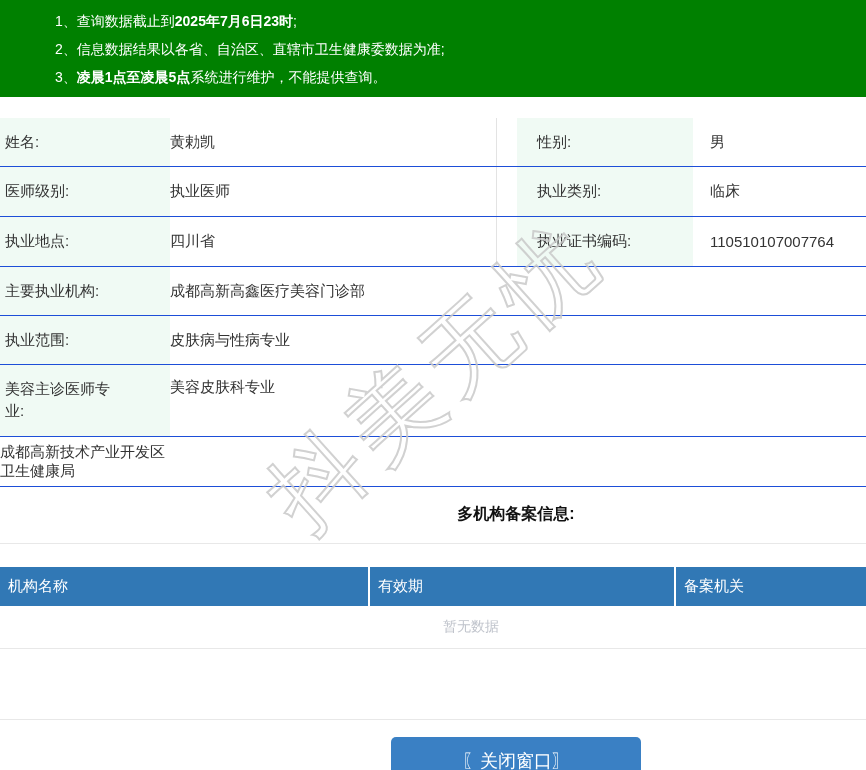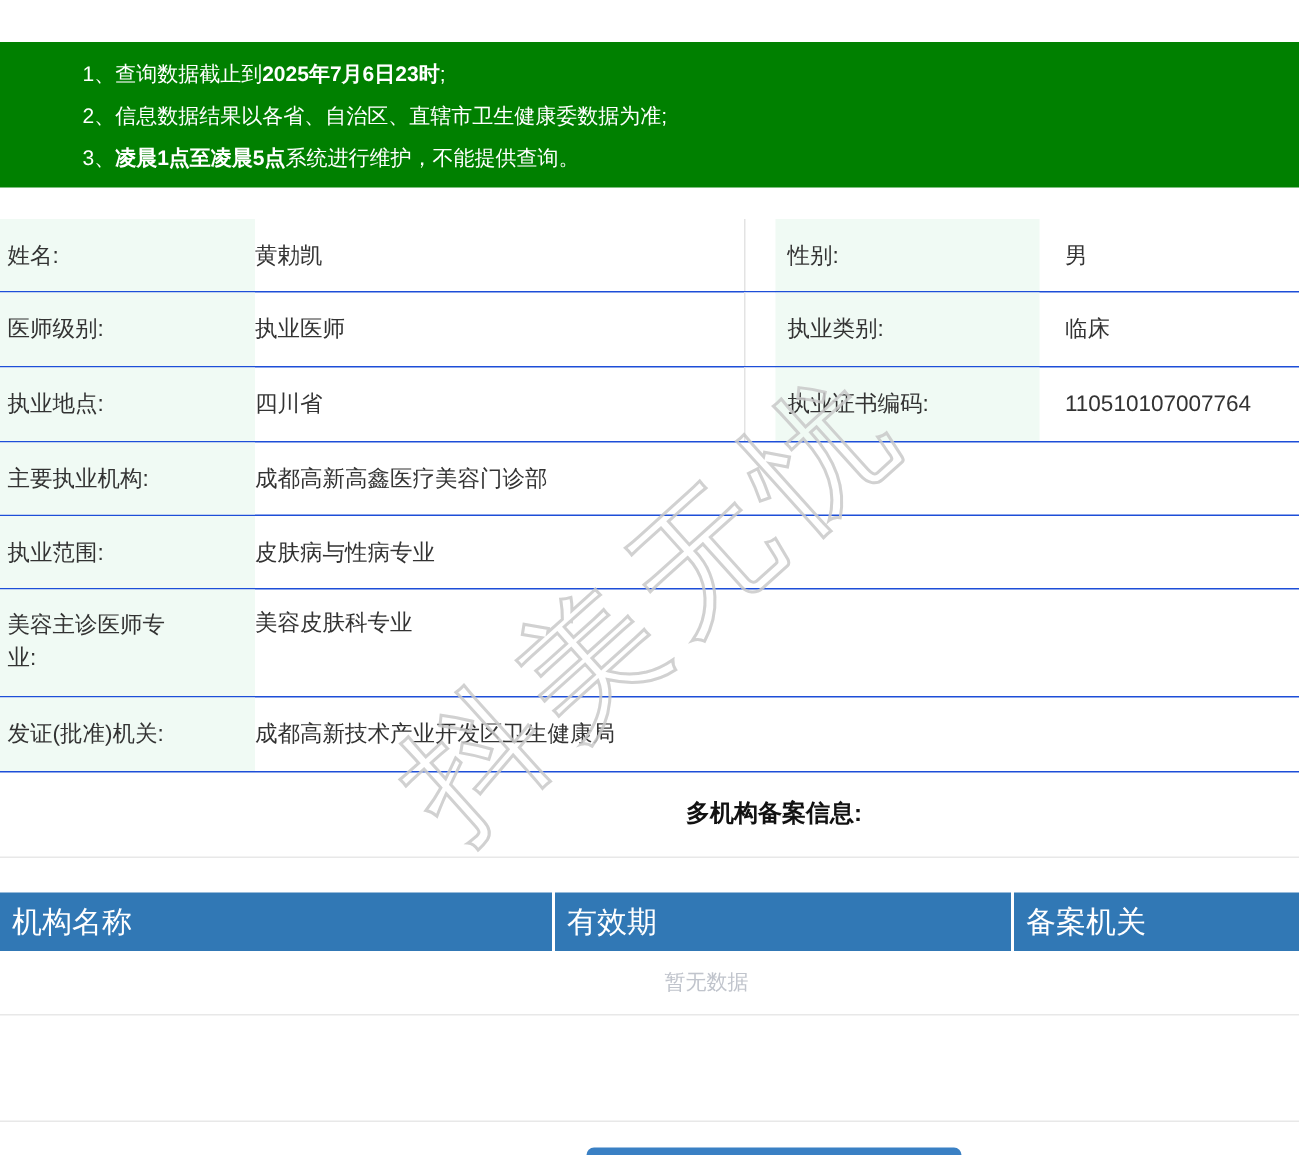--- a/index.html
+++ b/index.html
@@ -1,48 +1,48 @@
 <!DOCTYPE html>
 <html><head>
 <meta charset="utf-8">
 <style>
   * { margin:0; padding:0; box-sizing:border-box; }
   html,body { width:866px; height:770px; overflow:hidden; background:#fff;
               font-family:"Liberation Sans","DejaVu Sans",sans-serif; }
-  .page { position:relative; width:866px; height:722px; background:#fff;margin-top:28px; }
+  .page { position:relative; width:866px; height:722px; background:#fff; }
 
   
   .notice-banner { height:97px; background:#008000; color:#fff;
                    padding:7px 10px 0 55px; font-size:14px; }
   .notice-line { line-height:28px; white-space:nowrap; }
   .notice-line b { font-weight:bold; }
 
   
   .info-table { margin-top:21px; }
   .irow { display:grid; border-bottom:1px solid #1d4ed8; }
   .irow.pair { grid-template-columns:170px 326px 21px 176px 1fr; }
   .irow.full { grid-template-columns:170px 1fr; }
   .h49{min-height:49px} .h50{min-height:50px} .h72{min-height:72px}
   .cell { display:flex; align-items:center; font-size:15px; color:#333; }
   .cell.lab { background:#f0faf4; padding-left:5px; }
   .cell.val { }
   .cell.val2 { padding-left:17px; }
-  .cell.lab2 { padding-left:8px; }
+  .cell.lab2 { padding-left:20px; }
   .spacer { border-left:1px solid #e3e3e3; background:#fff; }
   .irow.topalign .cell { align-items:flex-start; padding-top:13px; }
   .wrap-label { display:inline-block; width:122px; line-height:22px; }
 
   
   .section-title { margin-top:17px; height:20px; text-align:center;
                    padding-left:166px; font-size:16px; font-weight:bold; color:#111; }
   .thin-divider { margin-top:19px; border-top:1px solid #e8e8e8; }
   .filing-header { margin-top:23px; display:grid;
                    grid-template-columns:368px 304px 1fr; gap:2px; background:#fff; }
   .filing-header .hcell { background:#3178b5; color:#fff; height:39px;
-                          display:flex; align-items:center; padding-left:8px; font-size:20px; }
+                          display:flex; align-items:center; padding-left:8px; font-size:15px; }
   .empty-row { height:43px; border-bottom:1px solid #e8e8e8; color:#c0c4cc;
                font-size:14px; display:flex; align-items:center;
                justify-content:center; padding-left:76px; }
   .bottom-divider { margin-top:70px; border-top:1px solid #e8e8e8; }
 
   
   .button-row { margin-top:17px; text-align:center; padding-left:166px; }
   .close-btn { width:250px; height:48px; background:#3a80c4; color:#fff;
                border:none; border-radius:5px; font-size:18px; cursor:pointer;
                font-family:inherit; }
@@ -106,21 +106,20 @@
     </div>
 
     <div class="irow full h72 topalign">
       <div class="cell lab">
           <span class="wrap-label">美容主诊医师专业:</span>
         </div>
       <div class="cell val">美容皮肤科专业</div>
     </div>
 
     <div class="irow full h50">
-      <div class="cell lab">发证(批准)机关:</div>
       <div class="cell val">成都高新技术产业开发区卫生健康局</div>
     </div>
 
   </div>
 
   <div class="section-title">多机构备案信息:</div>
   <div class="thin-divider"></div>
 
   <div class="filing-header">
     <div class="hcell">机构名称</div>

